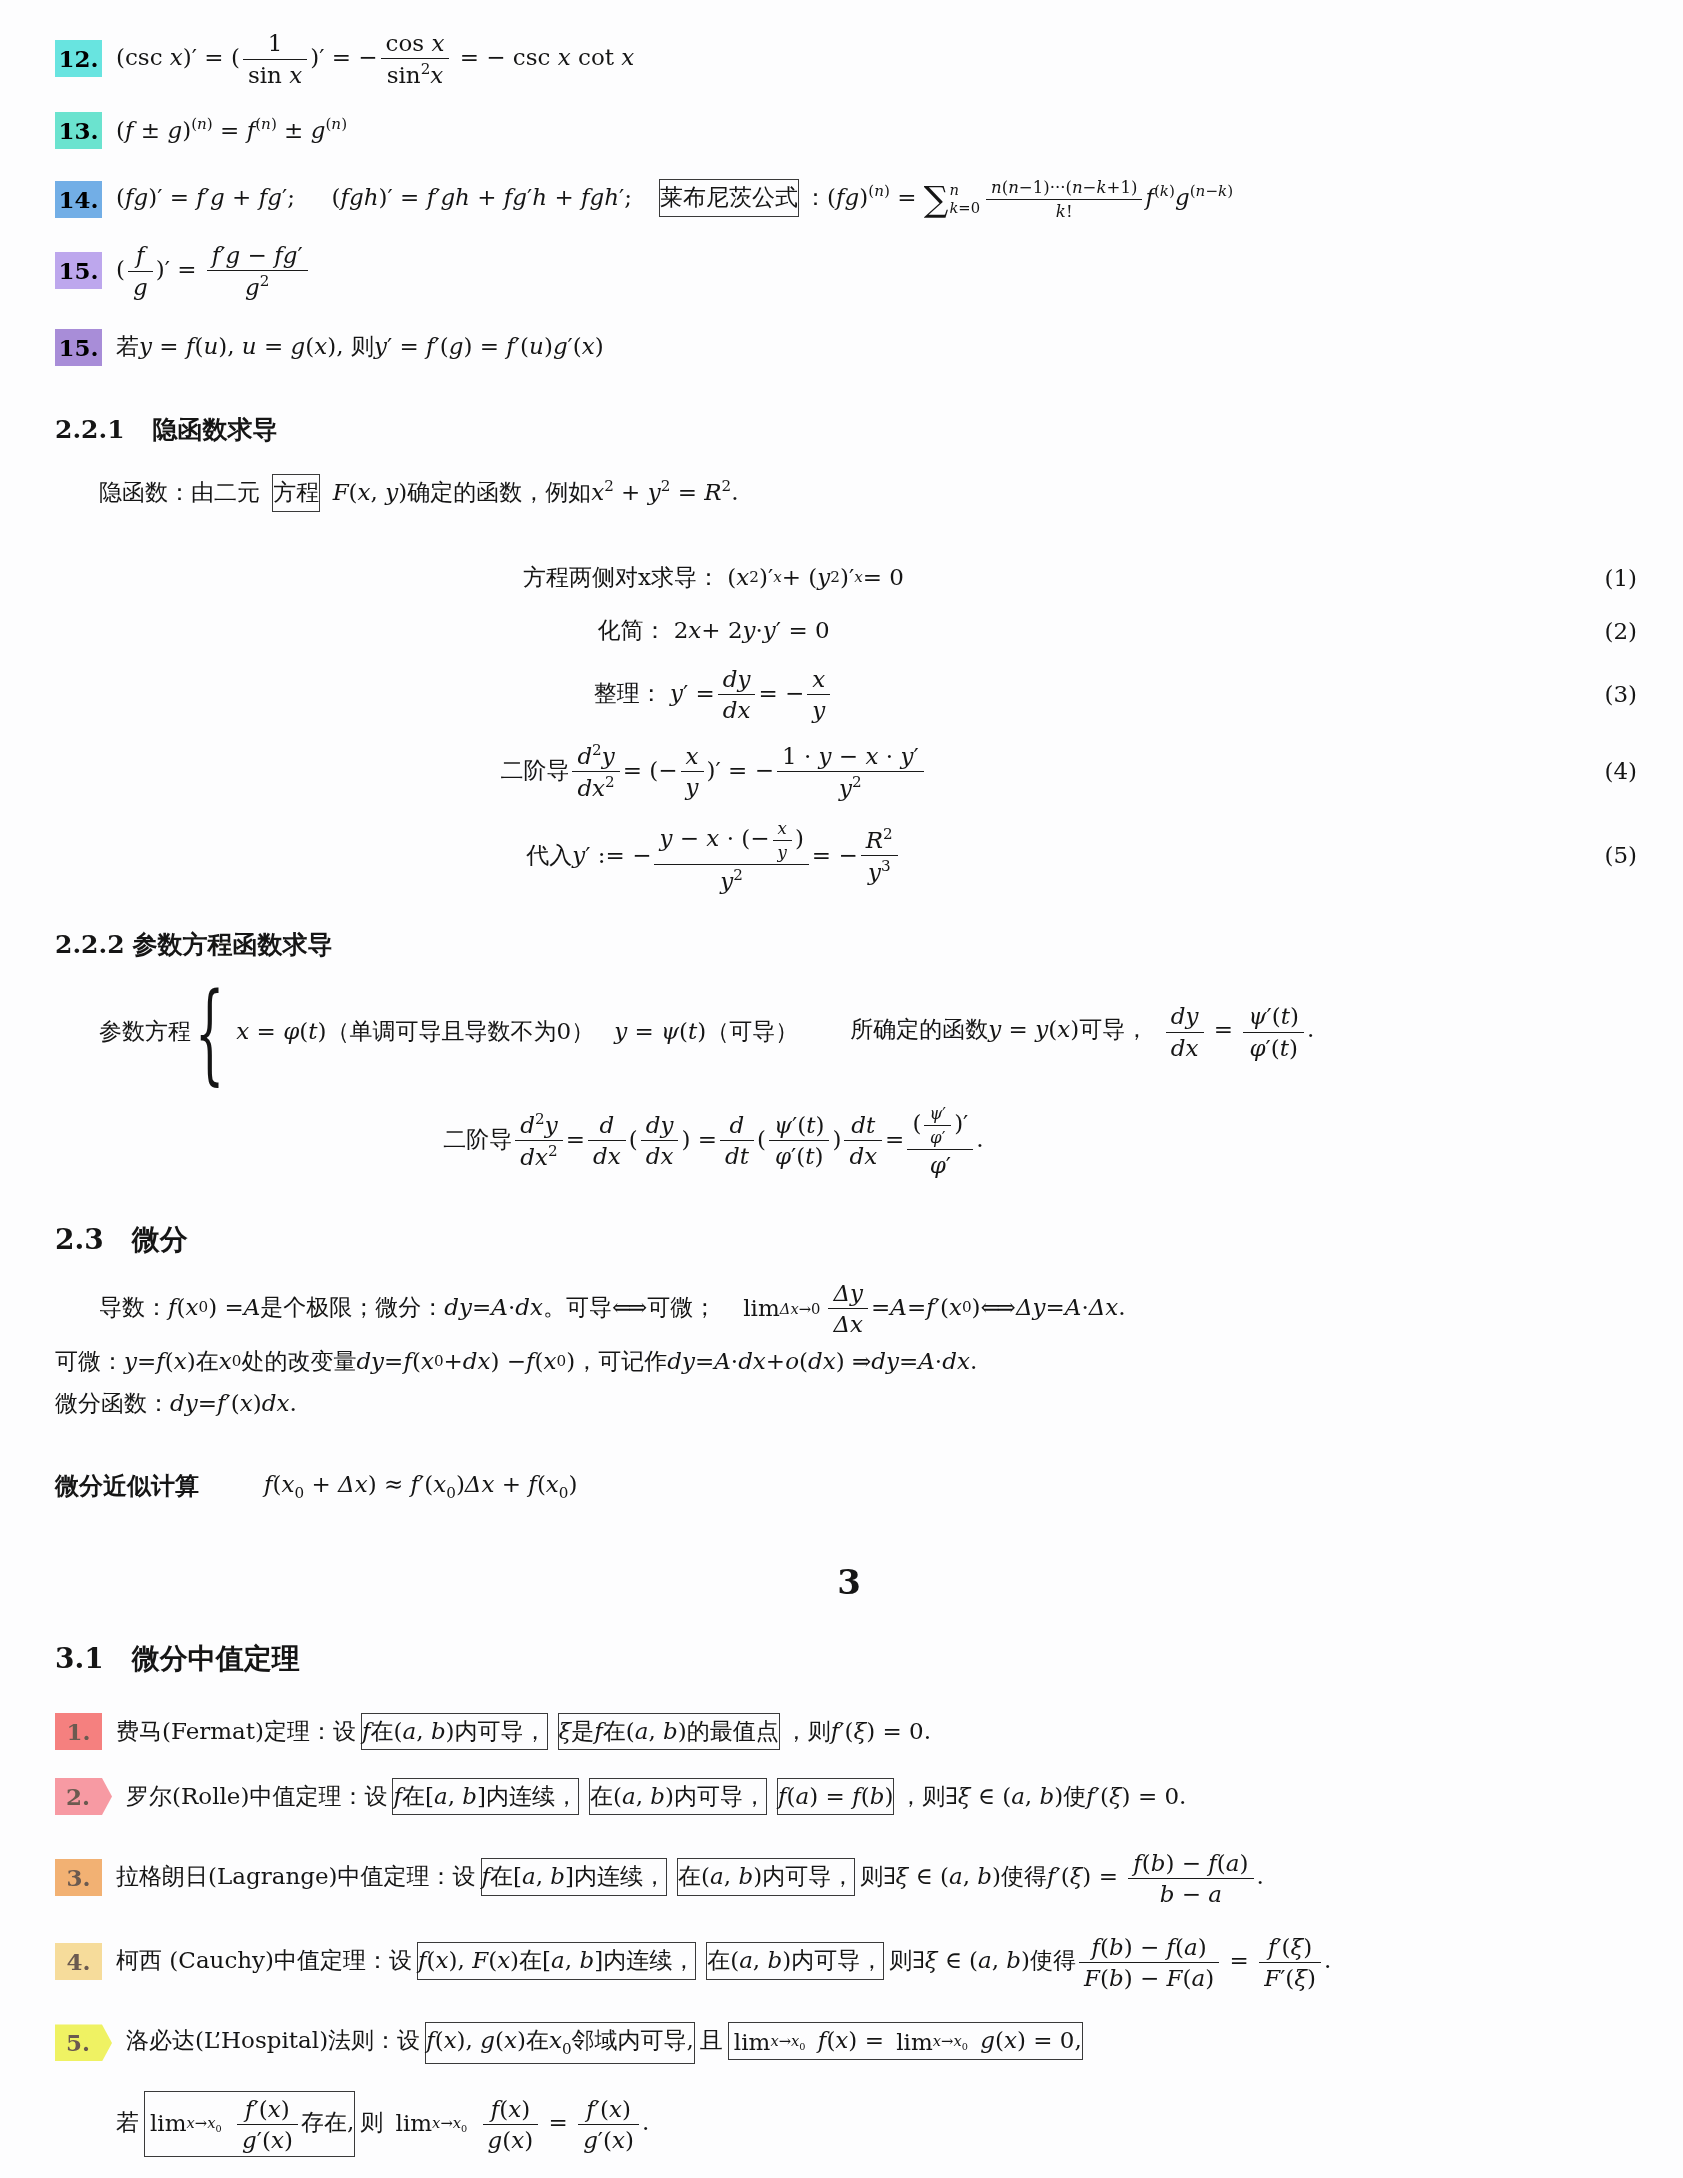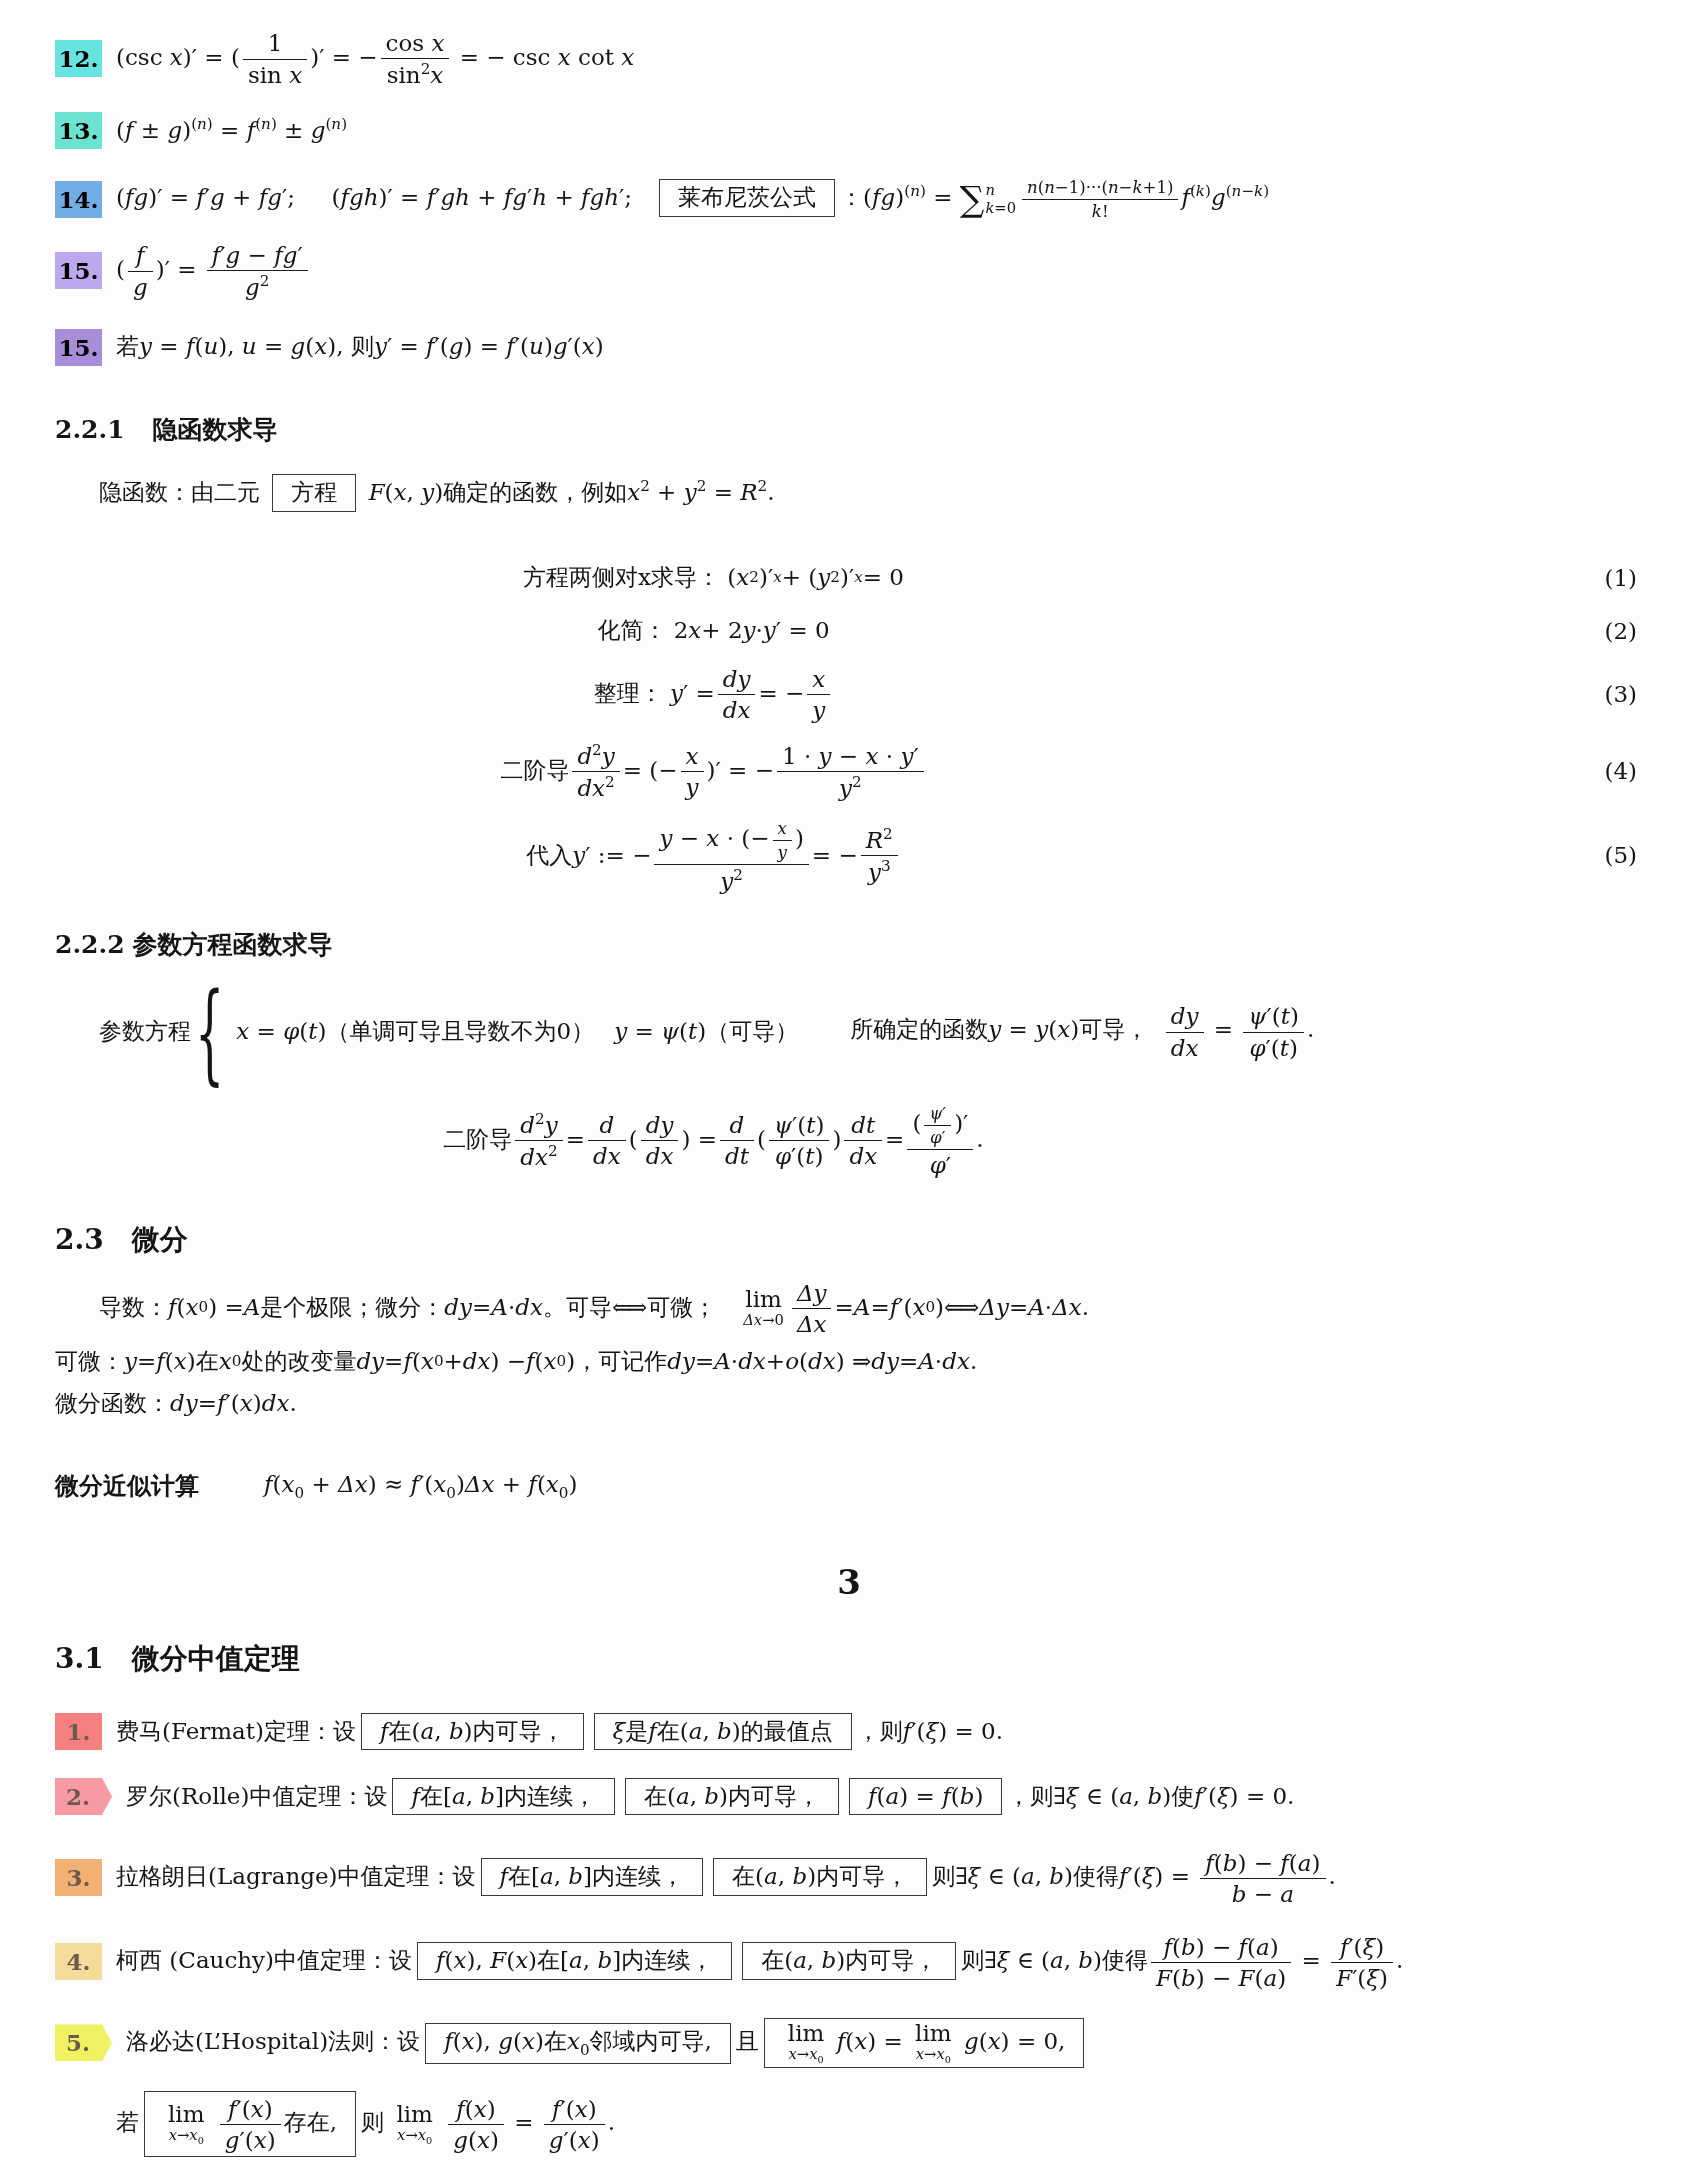--- a/index.html
+++ b/index.html
@@ -6,22 +6,22 @@
   html,body{width:1683px;height:2178px;background:#fdfdfe;overflow:hidden;}
   body{font-family:"DejaVu Serif",serif;color:#151515;padding:26px 40px 0 55px;}
   .math{font-size:23px;line-height:1.3;}
   i{font-style:italic;}
   sup,sub{font-size:0.66em;}
   .cn{font-style:normal;}
   .fr{display:inline-flex;flex-direction:column;text-align:center;vertical-align:middle;margin:0 3px;}
   .fr>.nu{border-bottom:1.6px solid #1a1a1a;padding:1px 5px 2px;line-height:1.15;}
   .fr>.de{padding:2px 5px 0;line-height:1.15;}
   .fr.sm{font-size:0.72em;}
-  .bx{display:inline-block;border:1.6px solid #3a3a3a;padding:3px 18px;margin:0 5px;}
-  .limw{display:inline-flex;flex-direction:column;align-items:center;vertical-align:middle;margin:0 5px;line-height:1;}
+  .bx{display:inline-block;border:1.6px solid #3a3a3a;padding:3px 0;margin:0 5px;}
+  .limw{display:inline-flex;align-items:center;vertical-align:middle;margin:0 5px;line-height:1;}
   .limw .l2{font-size:0.64em;margin-top:2px;}
   .sumS{font-size:1.5em;vertical-align:middle;line-height:1;}
   .suml{display:inline-flex;flex-direction:column;align-items:flex-start;font-size:0.64em;vertical-align:middle;line-height:1.25;margin:0 3px 0 1px;}
   .lra{letter-spacing:-0.14em;margin-right:0.14em;}
   .row{display:flex;align-items:center;}
   .badge{flex:0 0 auto;min-width:47px;height:37px;display:inline-flex;align-items:center;justify-content:center;
          font-weight:bold;font-size:23px;color:#000000;margin-right:14px;font-family:"DejaVu Serif",serif;}
   .badge.pointed{min-width:57px;clip-path:polygon(0 0,47px 0,100% 50%,47px 100%,0 100%);
                  justify-content:flex-start;padding-left:11px;}
   .thms .badge{color:#6b5a50;}

